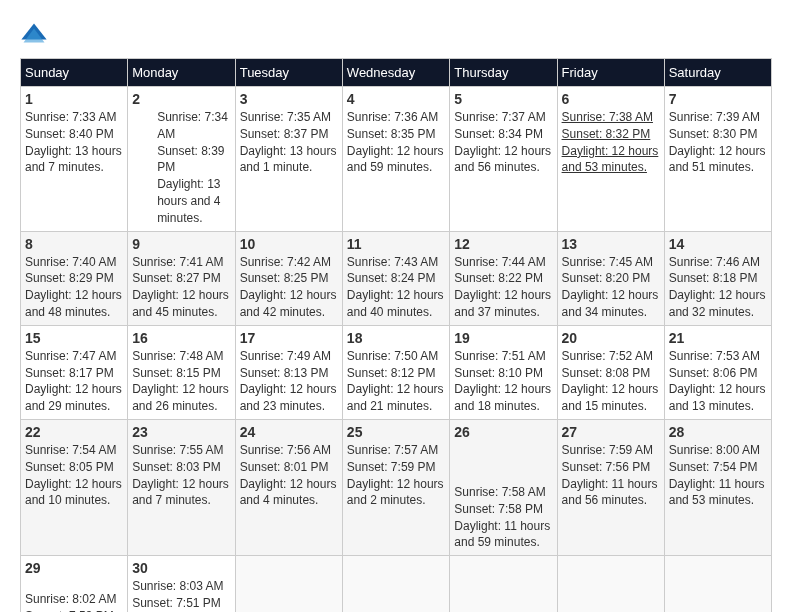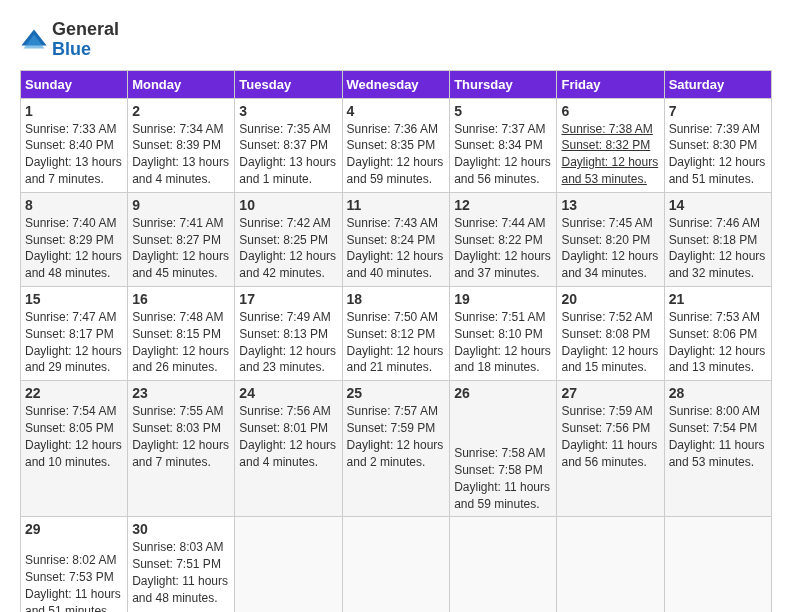--- a/index.html
+++ b/index.html
@@ -45,26 +45,26 @@
     .calendar-subtitle {
       font-size: 16px;
       color: #555;
     }
     table {
       width: 100%;
       border-collapse: collapse;
       font-size: 11px;
     }
     thead tr th {
-      background: #6d28d9;
+      background: #0f172a;
       color: #fff;
       padding: 6px 4px;
       text-align: left;
       font-size: 13px;
-      font-weight: bold;
+      font-weight: normal;
       border: 1px solid #ccc;
     }
     tbody tr td {
       border: 1px solid #ccc;
       vertical-align: top;
       padding: 4px;
       width: 108px;
       min-height: 80px;
       background: #fff;
     }
@@ -89,24 +89,20 @@
   </style>
 </head>
 <body>
 
 <div class="header-section">
   <div class="logo">
     <svg class="logo-icon" viewBox="0 0 40 40">
       <polygon points="20,5 38,28 2,28" fill="#1a6bb5"></polygon>
       <polygon points="20,12 35,32 5,32" fill="#3a9ad9" opacity="0.6"></polygon>
     </svg>
-    <div class="logo-text">
-      <div>General</div>
-      <div><span>Blue</span></div>
-    </div>
   </div>
   <div class="title-section">
     <div class="calendar-title"></div>
     <div class="calendar-subtitle"></div>
   </div>
 </div>
 
 <table>
   <thead>
     <tr>
@@ -122,21 +118,21 @@
   <tbody id="calendar-body">
   <tr>
         <td>
           <span class="day-number">1</span>
           <div class="day-info" style="white-space: pre-line;">Sunrise: 7:33 AM
 Sunset: 8:40 PM
 Daylight: 13 hours and 7 minutes.</div>
         </td>
         <td>
           <span class="day-number">2</span>
-          <div class="day-info" style="white-space: pre-line;">Sunrise: 7:34 AM
+          <div class="day-info" style="white-space: pre-line; margin-left: 25px;">Sunrise: 7:34 AM
 Sunset: 8:39 PM
 Daylight: 13 hours and 4 minutes.</div>
         </td>
         <td>
           <span class="day-number">3</span>
           <div class="day-info" style="white-space: pre-line;">Sunrise: 7:35 AM
 Sunset: 8:37 PM
 Daylight: 13 hours and 1 minute.</div>
         </td>
         <td>

